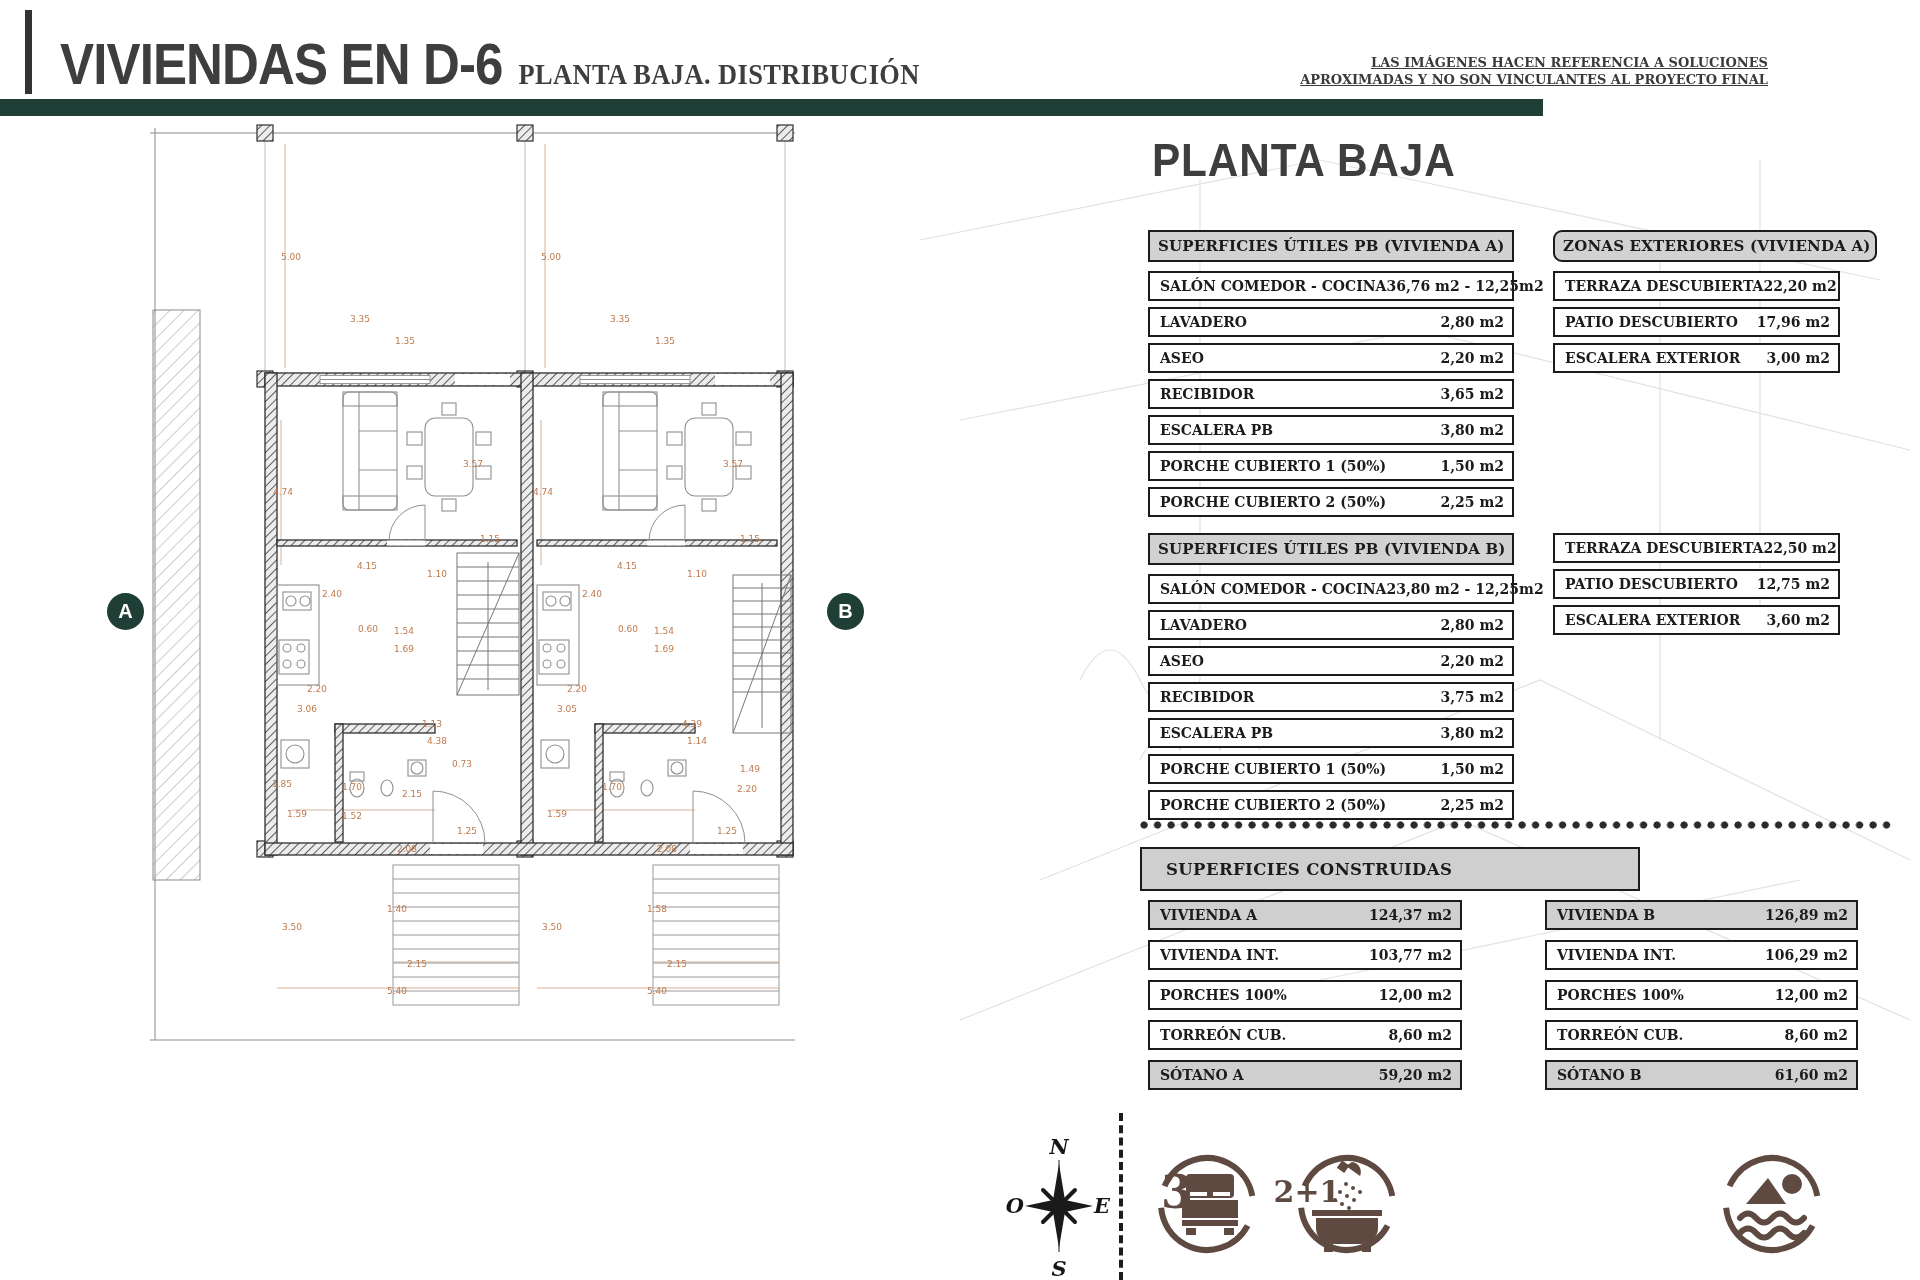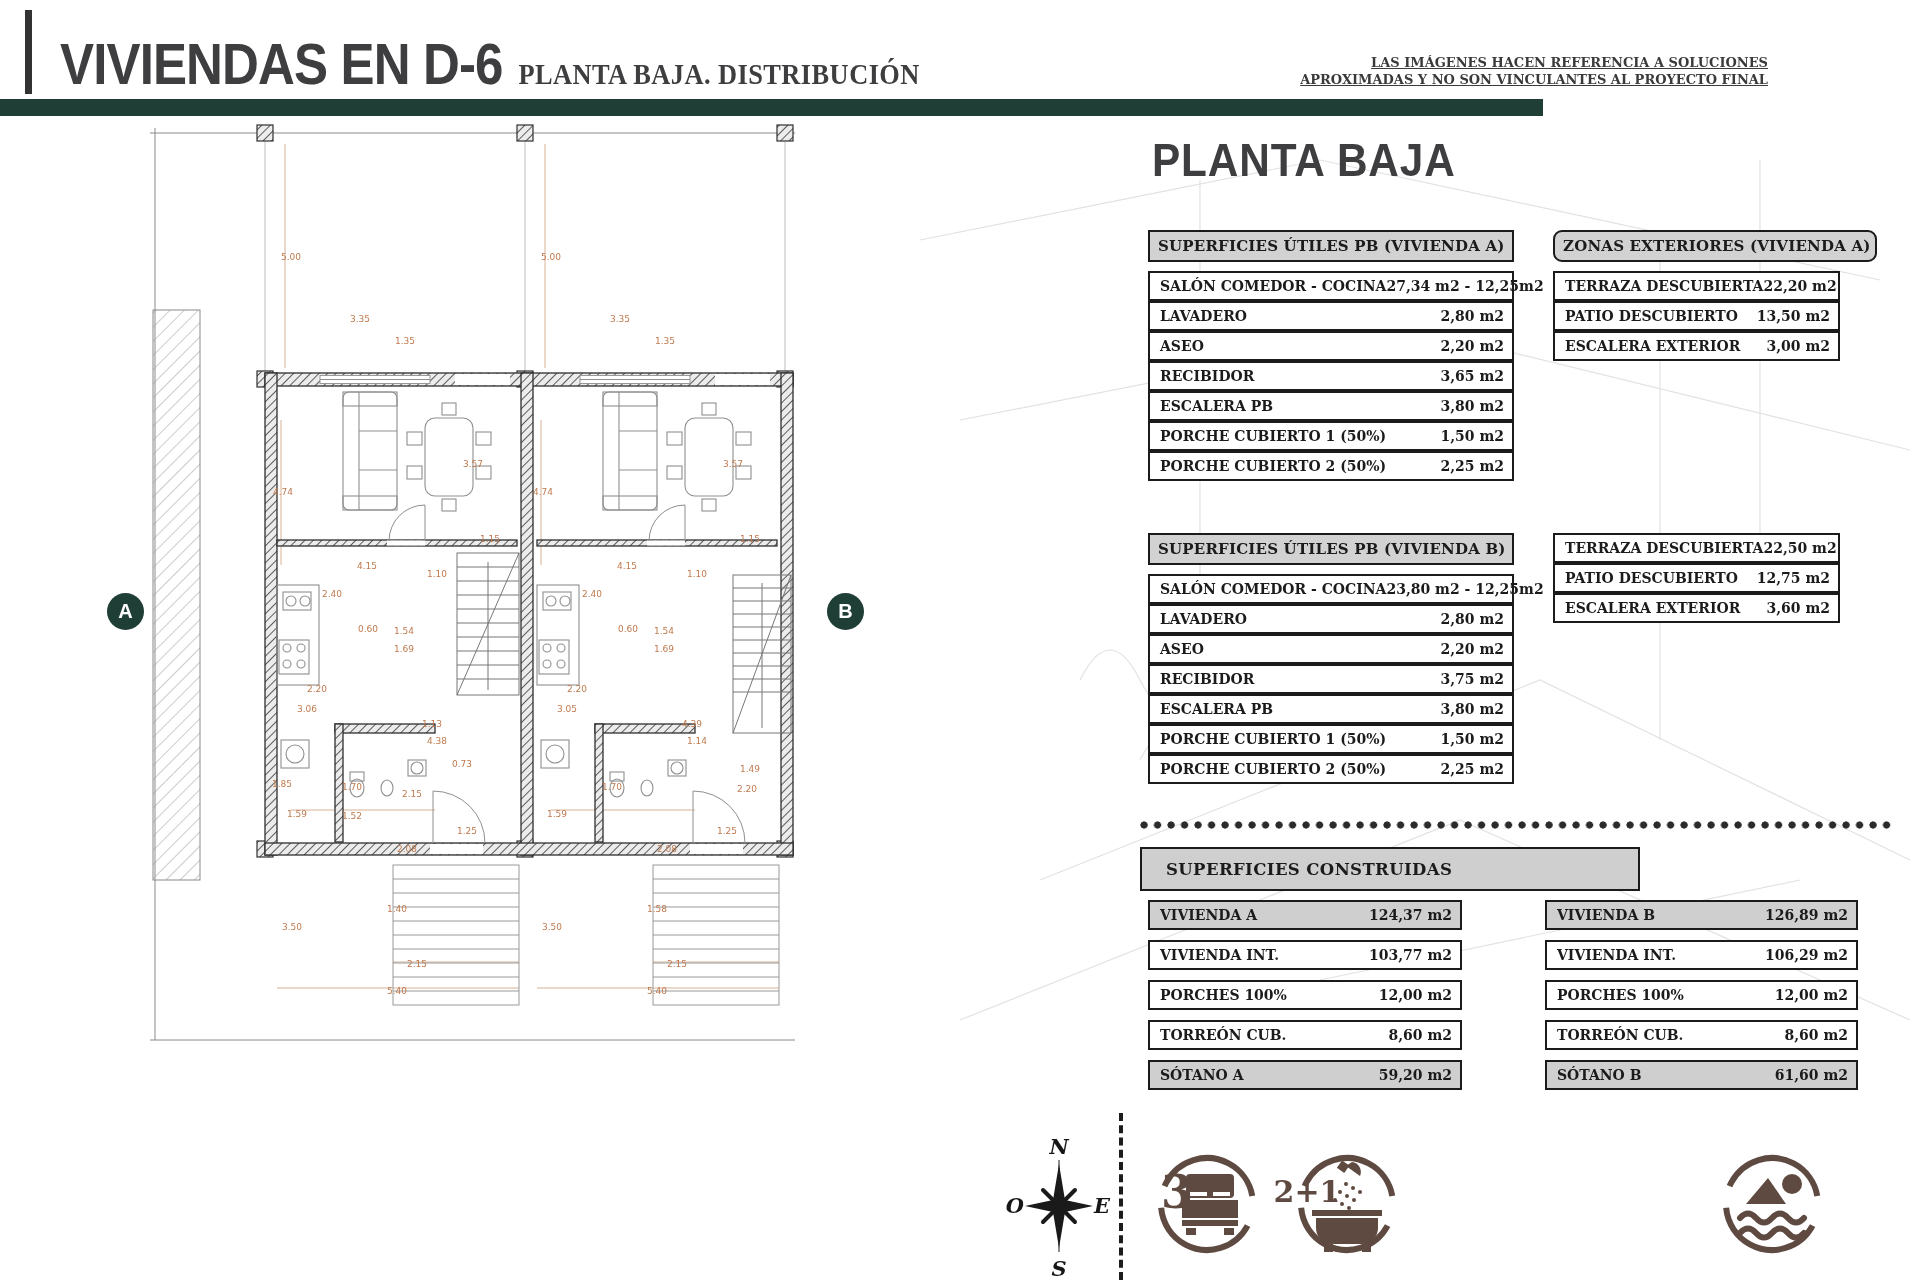--- a/index.html
+++ b/index.html
@@ -12,21 +12,21 @@
   #page-subtitle{font:700 30px "Liberation Serif",serif;color:#3e3e40;letter-spacing:.5px;white-space:nowrap;}
   #disclaimer{right:152px;top:54px;text-align:right;font:700 13px "DejaVu Serif",serif;color:#3a3a3a;line-height:17px;text-decoration:underline;}
   #header-rule{left:0;top:99px;width:1543px;height:17px;background:#1f3e36;}
   
   #panel-heading{left:1152px;top:132px;font:700 47px "Liberation Sans",sans-serif;color:#3e3e40;
                  transform:scaleX(.9);transform-origin:left;letter-spacing:1px;white-space:nowrap;}
   .tbl{position:absolute;}
   .thead{border:2px solid #1b1b1b;background:#d2d2d2;height:28px;display:flex;align-items:center;
          padding-left:8px;font:700 15px "DejaVu Serif",serif;letter-spacing:.2px;margin-bottom:9px;box-sizing:content-box;}
   .trow{display:flex;justify-content:space-between;align-items:center;border:2px solid #1b1b1b;background:#fff;
-        height:26px;padding:0 8px 0 10px;font:700 14px "DejaVu Serif",serif;}
+        height:26px;margin-bottom:6px;padding:0 8px 0 10px;font:700 14px "DejaVu Serif",serif;}
   .trow.shaded{background:#cfcfcf;}
   .trow .tl{white-space:nowrap;}
   .trow .tv{white-space:nowrap;}
   .zon .thead{width:312px;border-radius:9px;}
   .zon .trows{width:287px;}
   .con .trow{margin-bottom:10px;height:26px;}
   #dotted-divider{left:1140px;top:820px;width:752px;height:10px;
     background:radial-gradient(circle at 4px 5px,#2b2b2b 3.3px,transparent 3.9px);background-size:13.5px 10px;background-repeat:repeat-x;}
   #construidas-header{left:1140px;top:847px;width:472px;height:40px;border:2px solid #1b1b1b;background:#cfcfcf;
     display:flex;align-items:center;padding-left:24px;font:700 16.5px "DejaVu Serif",serif;letter-spacing:.4px;}
@@ -305,21 +305,21 @@
     <span>B</span>
   </div>
 
 <div class="abs" id="panel-heading">PLANTA BAJA</div>
 
 <div class="tbl" style="left:1148px;top:230px;width:366px">
   <div class="thead">SUPERFICIES ÚTILES PB (VIVIENDA A)</div>
   <div class="trows">
       <div class="trow">
         <span class="tl">SALÓN COMEDOR  - COCINA</span>
-        <span class="tv">27,34 m2 - 12,25m2</span>
+        <span class="tv">36,76 m2 - 12,25m2</span>
       </div>
       <div class="trow">
         <span class="tl">LAVADERO</span>
         <span class="tv">2,80 m2</span>
       </div>
       <div class="trow">
         <span class="tl">ASEO</span>
         <span class="tv">2,20 m2</span>
       </div>
       <div class="trow">
@@ -343,21 +343,21 @@
 
 <div class="tbl zon" style="left:1553px;top:230px;">
   <div class="thead">ZONAS EXTERIORES (VIVIENDA A)</div>
   <div class="trows">
       <div class="trow">
         <span class="tl">TERRAZA DESCUBIERTA</span>
         <span class="tv">22,20 m2</span>
       </div>
       <div class="trow">
         <span class="tl">PATIO DESCUBIERTO</span>
-        <span class="tv">13,50 m2</span>
+        <span class="tv">17,96 m2</span>
       </div>
       <div class="trow">
         <span class="tl">ESCALERA EXTERIOR</span>
         <span class="tv">3,00 m2</span>
       </div>
     </div>
 </div>
 
 <div class="tbl" style="left:1148px;top:533px;width:366px">
   <div class="thead">SUPERFICIES ÚTILES PB (VIVIENDA B)</div>

